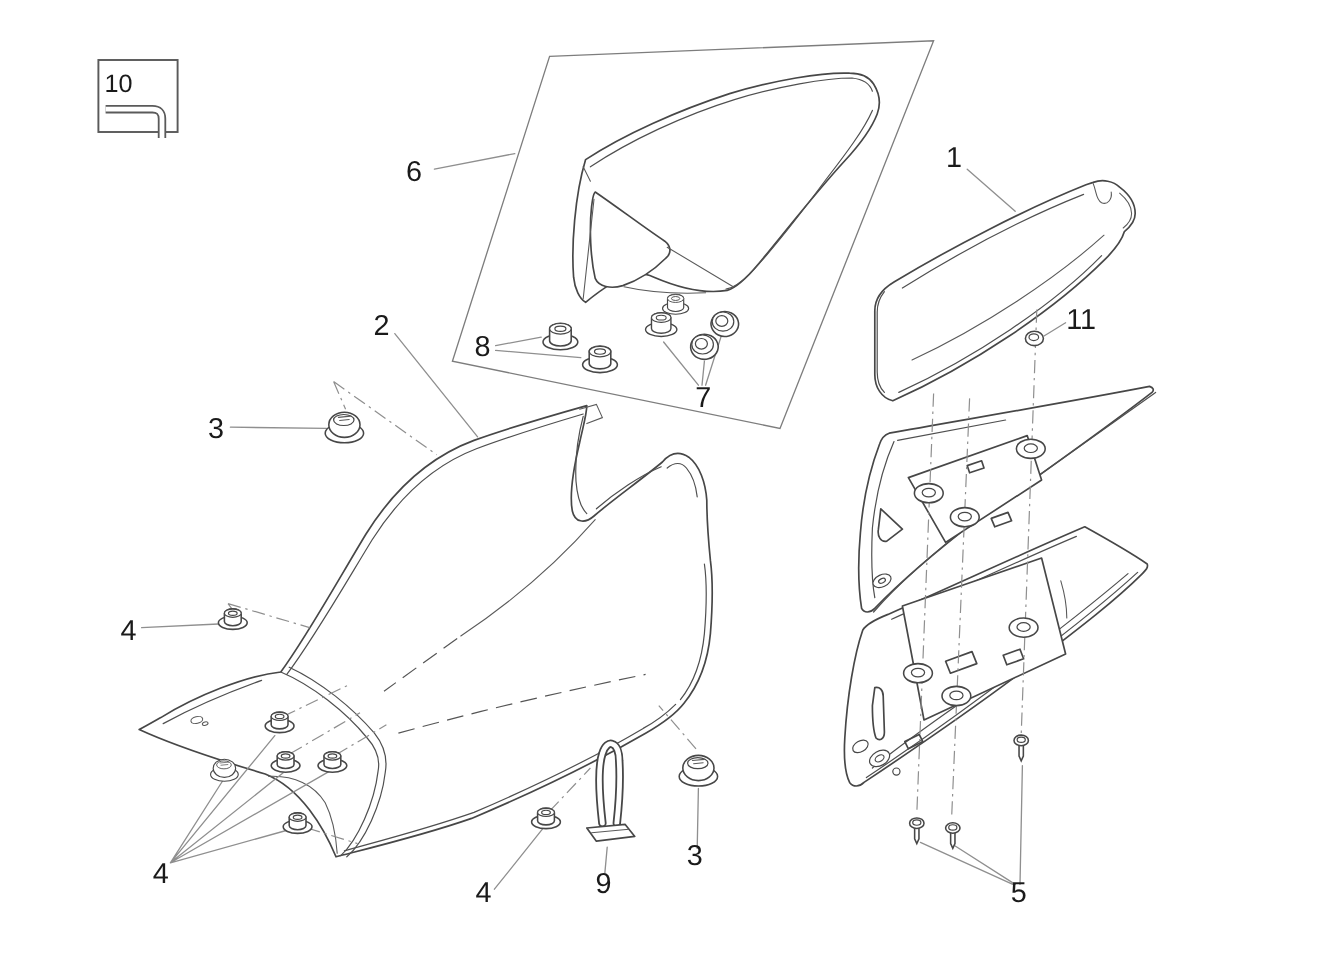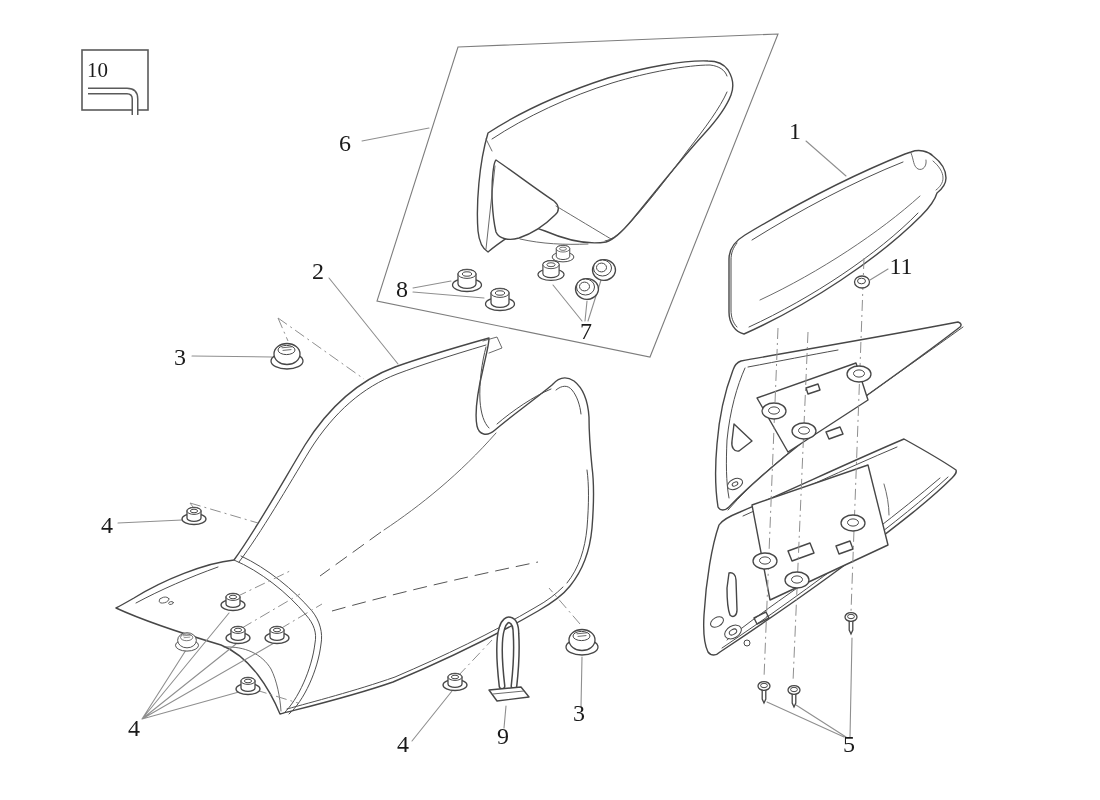--- a/index.html
+++ b/index.html
@@ -1,17 +1,17 @@
 <!DOCTYPE html>
 <html><head>
 <meta charset="utf-8">
 <style>
   html,body{margin:0;padding:0;background:#ffffff;}
   #stage{position:relative;width:1100px;height:800px;background:#ffffff;overflow:hidden;
-         font-family:Liberation Serif, serif;}
+         font-family:Liberation Sans, sans-serif;}
   svg{position:absolute;left:0;top:0;}
   .part   {fill:#ffffff;stroke:#474747;stroke-width:1.4;stroke-linejoin:round;stroke-linecap:round;}
   .part-open{fill:none;stroke:#474747;stroke-width:1.4;stroke-linejoin:round;stroke-linecap:round;}
   .inner  {fill:none;stroke:#4f4f4f;stroke-width:1;stroke-linecap:round;}
   .thin   {fill:none;stroke:#5a5a5a;stroke-width:.9;stroke-linecap:round;}
   .frame  {fill:none;stroke:#7d7d7d;stroke-width:1.1;}
   .leader {fill:none;stroke:#8f8f8f;stroke-width:1.1;stroke-linecap:round;}
   .dashdot{fill:none;stroke:#8f8f8f;stroke-width:1;stroke-dasharray:11 4 2 4;stroke-linecap:butt;}
   .dash   {fill:none;stroke:#555555;stroke-width:1;stroke-dasharray:14 7;}
   .callout{font-size:24px;fill:#1a1a1a;text-anchor:middle;}

